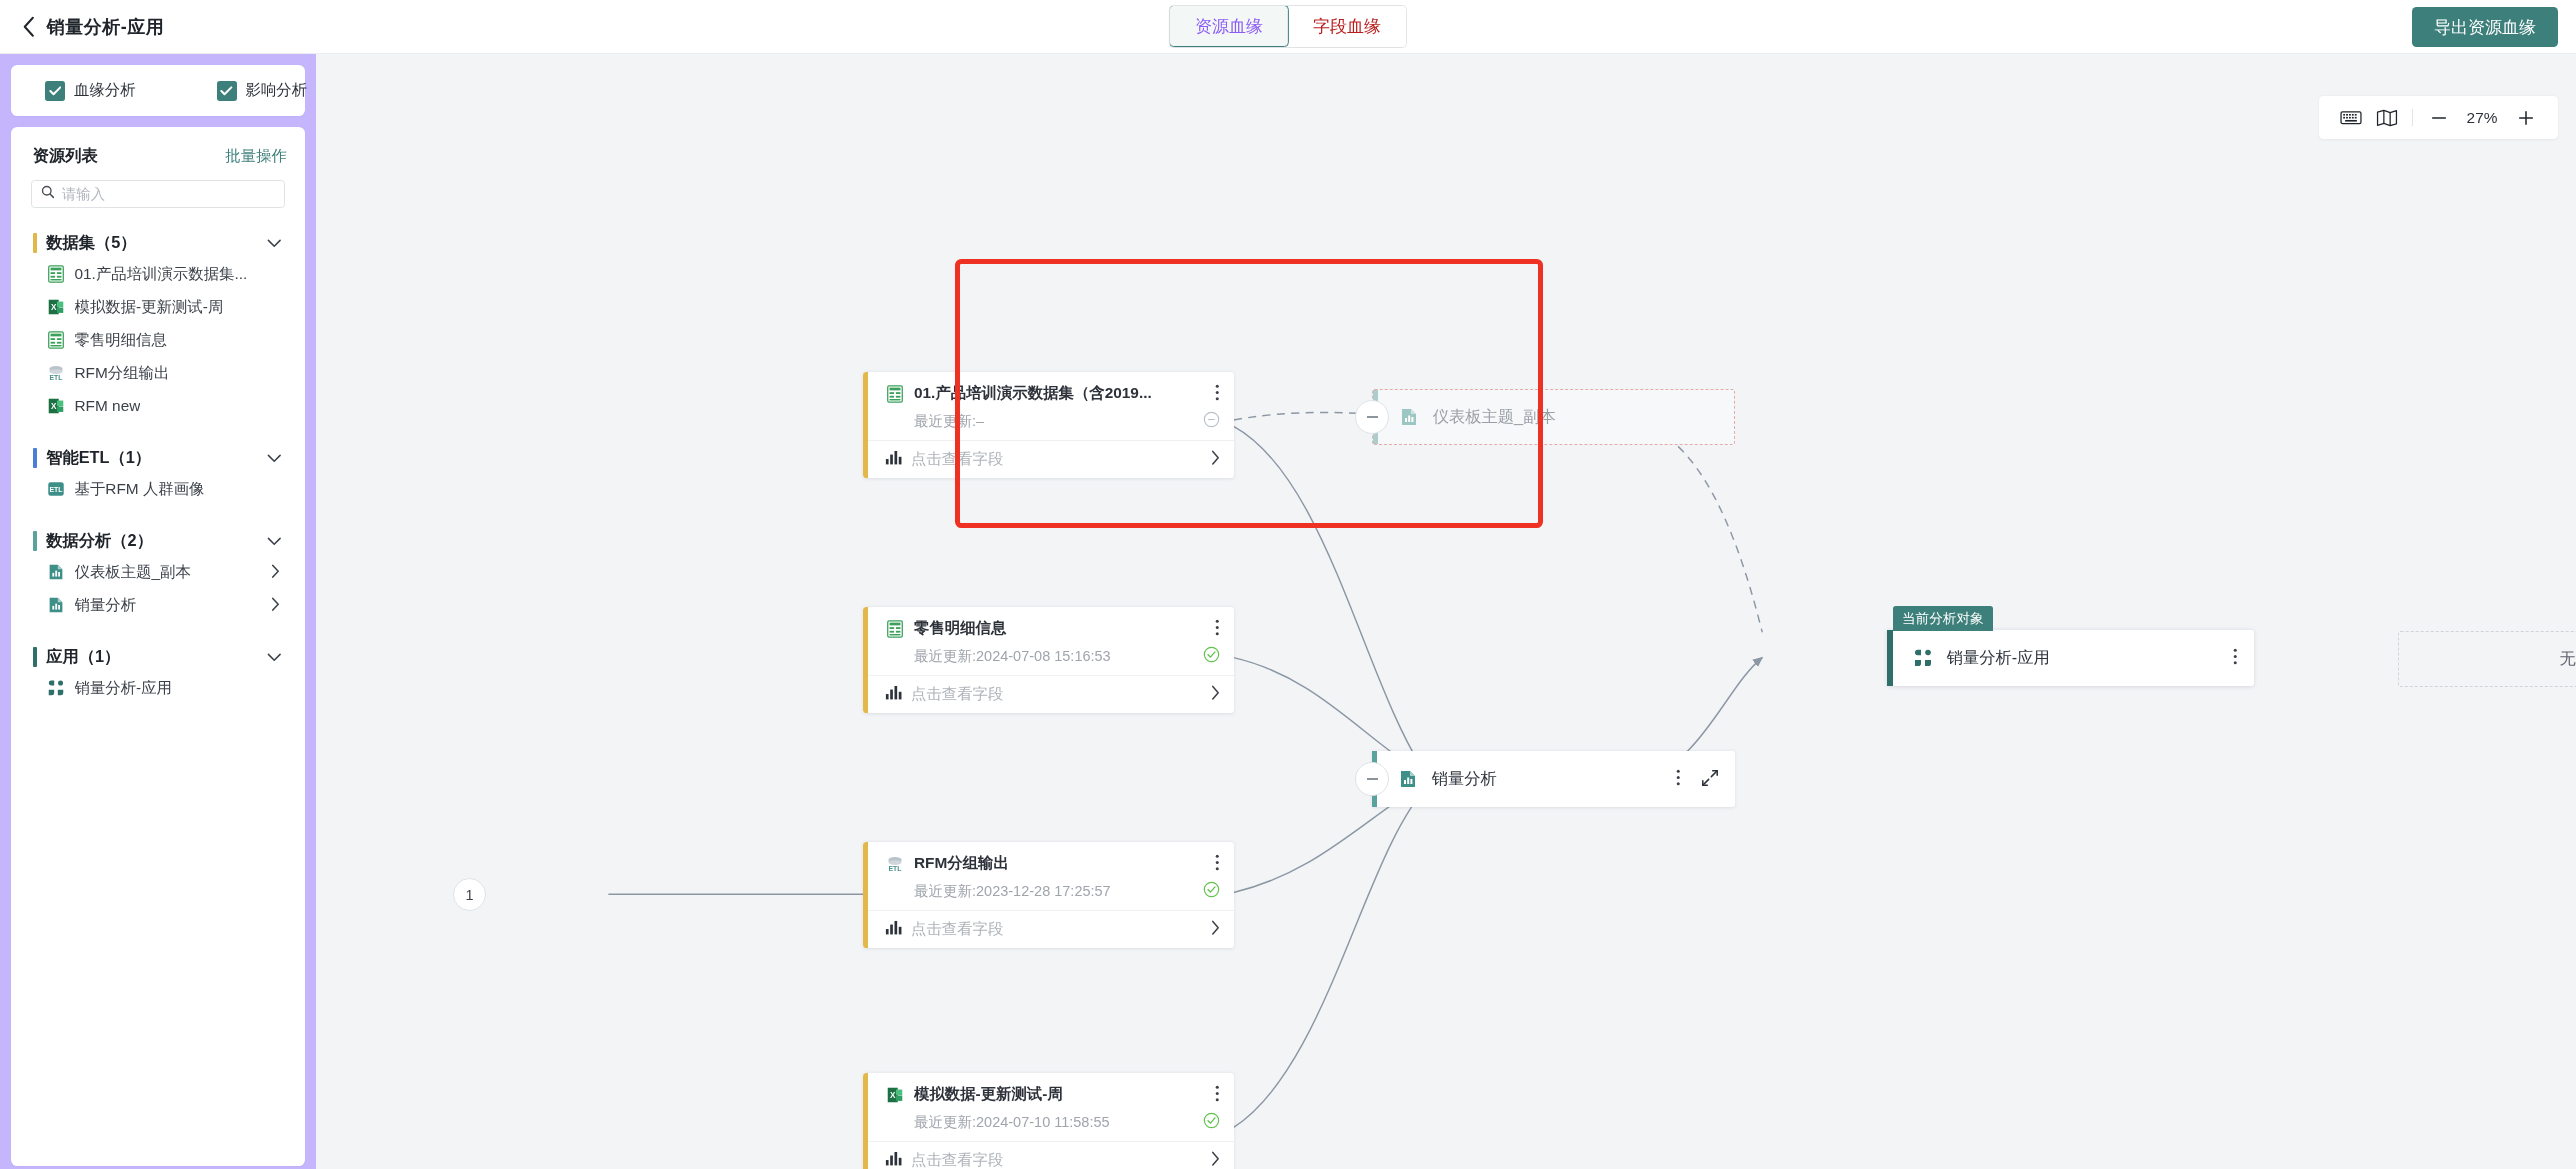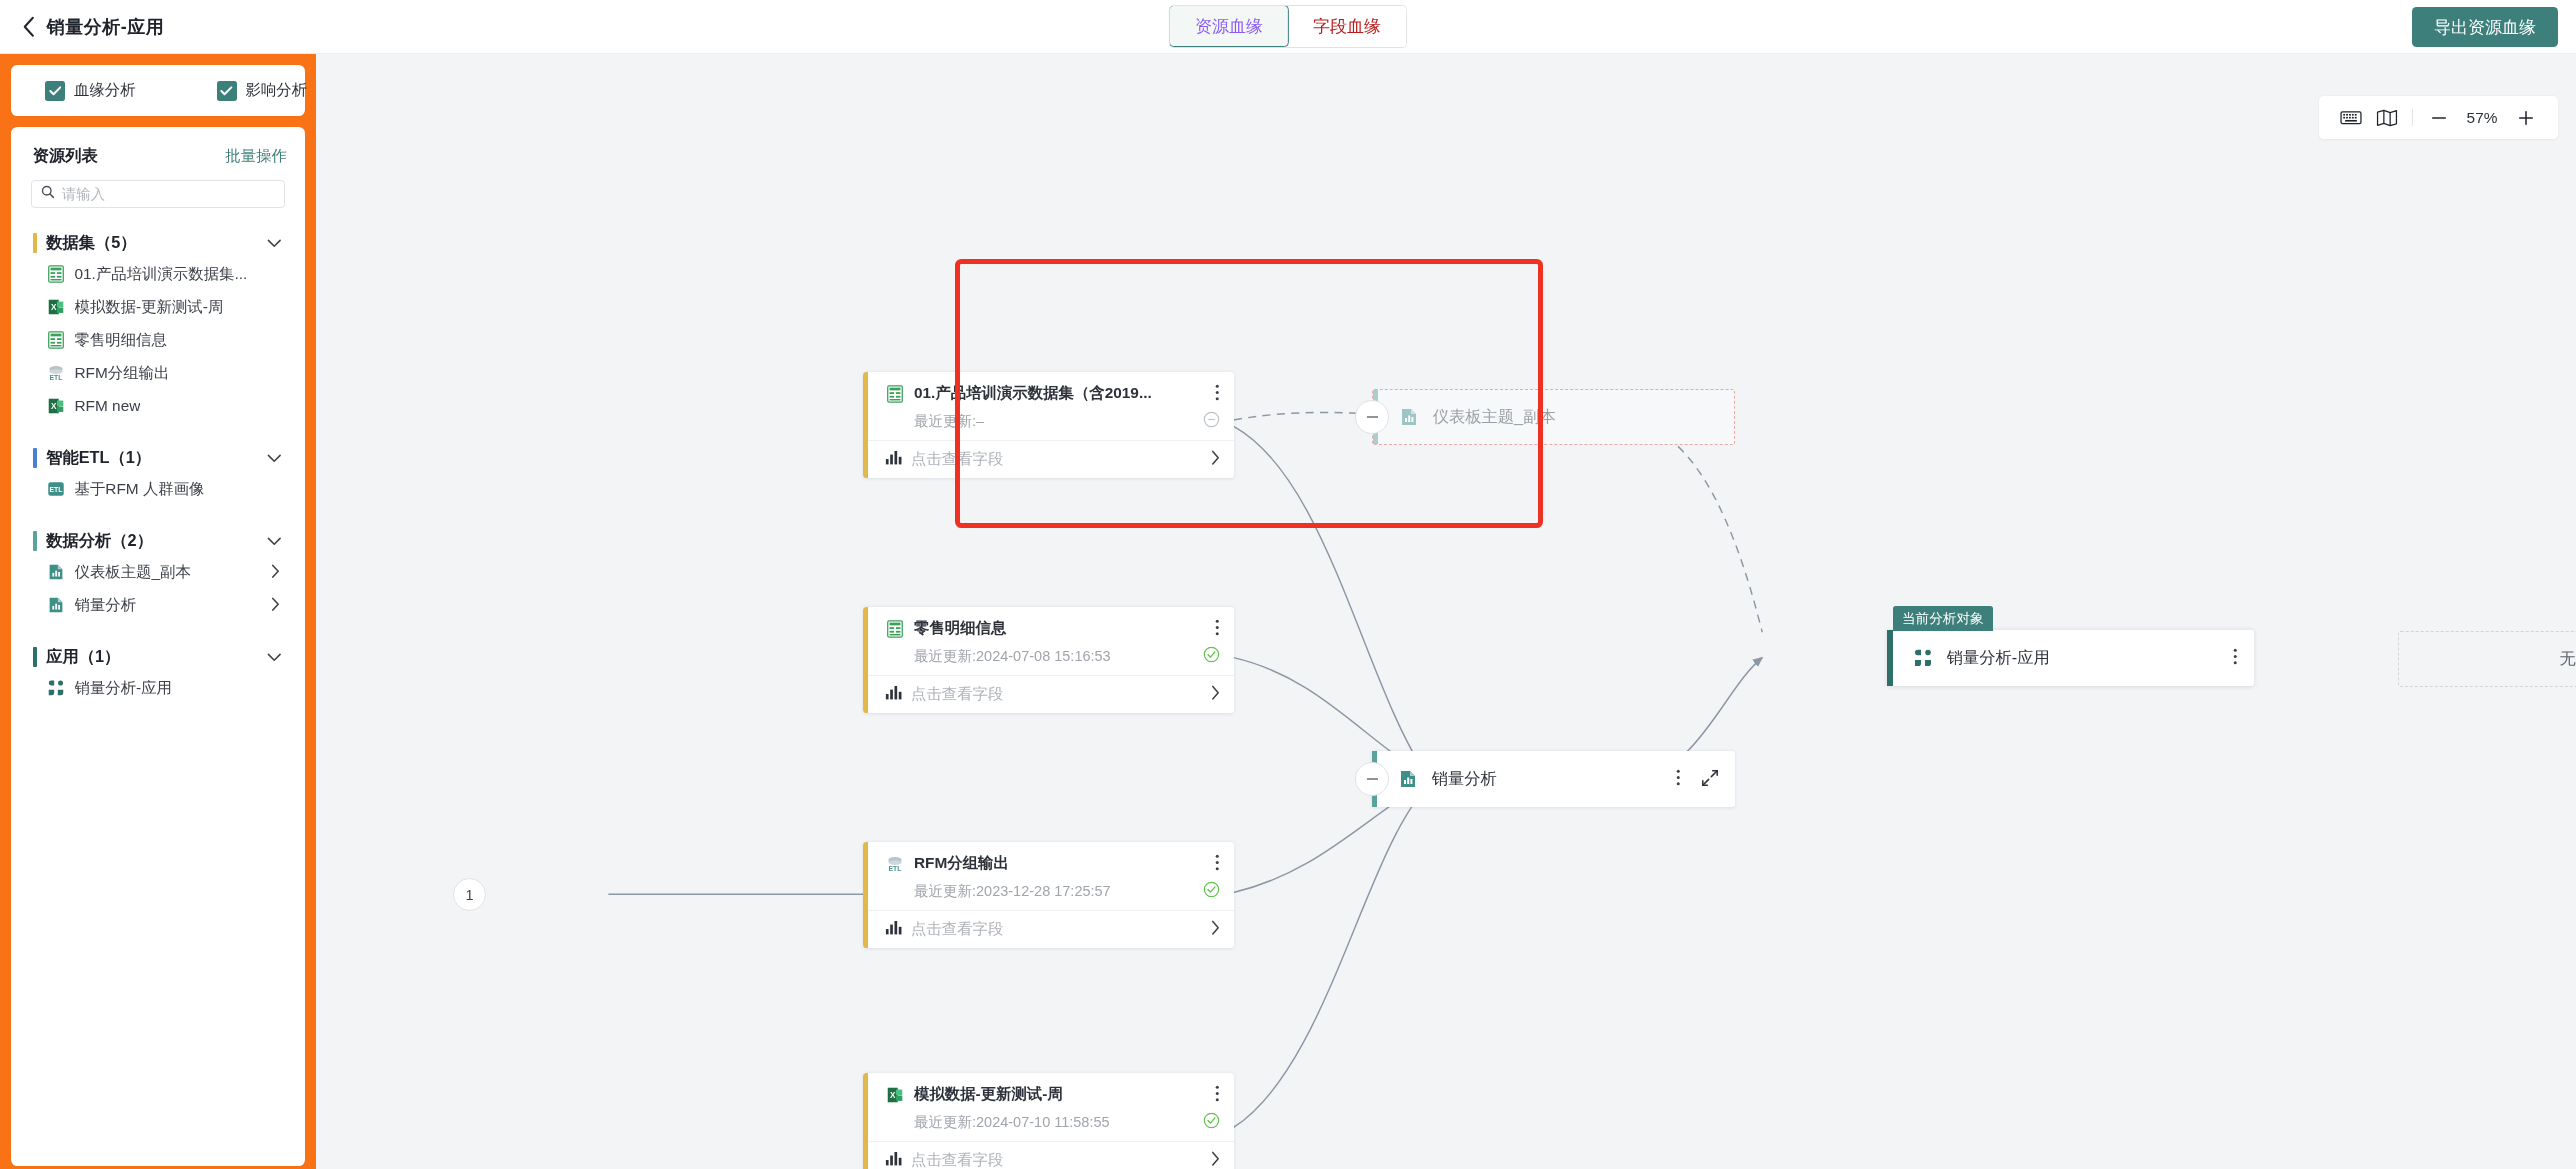--- a/index.html
+++ b/index.html
@@ -65,21 +65,21 @@
     font-size: 17px;
     border: none; border-radius: 4.5px;
     display: flex; align-items: center; justify-content: center;
     cursor: pointer;
   }
 
   
   .leftpanel {
     position: absolute; left: 0; top: 54px;
     width: 316px; height: 1115px;
-    background: #f97316;
+    background: #c4b5fd;
     padding: 11px 11px 0 11px;
   }
   .filters-card {
     background: #fff; border-radius: 6.3px;
     height: 51px; display: flex; align-items: center;
     padding-left: 34px; gap: 81px;
     box-shadow: 0 0.9px 1.8px rgba(0,0,0,.03);
   }
   .cbox { display: flex; align-items: center; gap: 9px; cursor: pointer; }
   .cbox .box {
@@ -581,21 +581,21 @@
           <line x1="8.5" y1="1.5" x2="8.5" y2="16" stroke="#20242b" stroke-width="1.4"></line>
           <line x1="15.5" y1="4" x2="15.5" y2="18.5" stroke="#20242b" stroke-width="1.4"></line>
         </svg>
     </div>
     <div class="vdiv"></div>
     <div class="zb">
       <svg width="18" height="18" viewBox="0 0 20 20">
           <line x1="3" y1="10" x2="17" y2="10" stroke="#20242b" stroke-width="1.7" stroke-linecap="round"></line>
         </svg>
     </div>
-    <div class="zlevel">57%</div>
+    <div class="zlevel">27%</div>
     <div class="zb">
       <svg width="18" height="18" viewBox="0 0 20 20">
           <line x1="3" y1="10" x2="17" y2="10" stroke="#20242b" stroke-width="1.7" stroke-linecap="round"></line>
           <line x1="10" y1="3" x2="10" y2="17" stroke="#20242b" stroke-width="1.7" stroke-linecap="round"></line>
         </svg>
     </div>
   </div>
 
   <div class="node-card" style="left:547px; top:318px; width:371px;">
     <span class="lbar" style="background:#e3b84a"></span>

